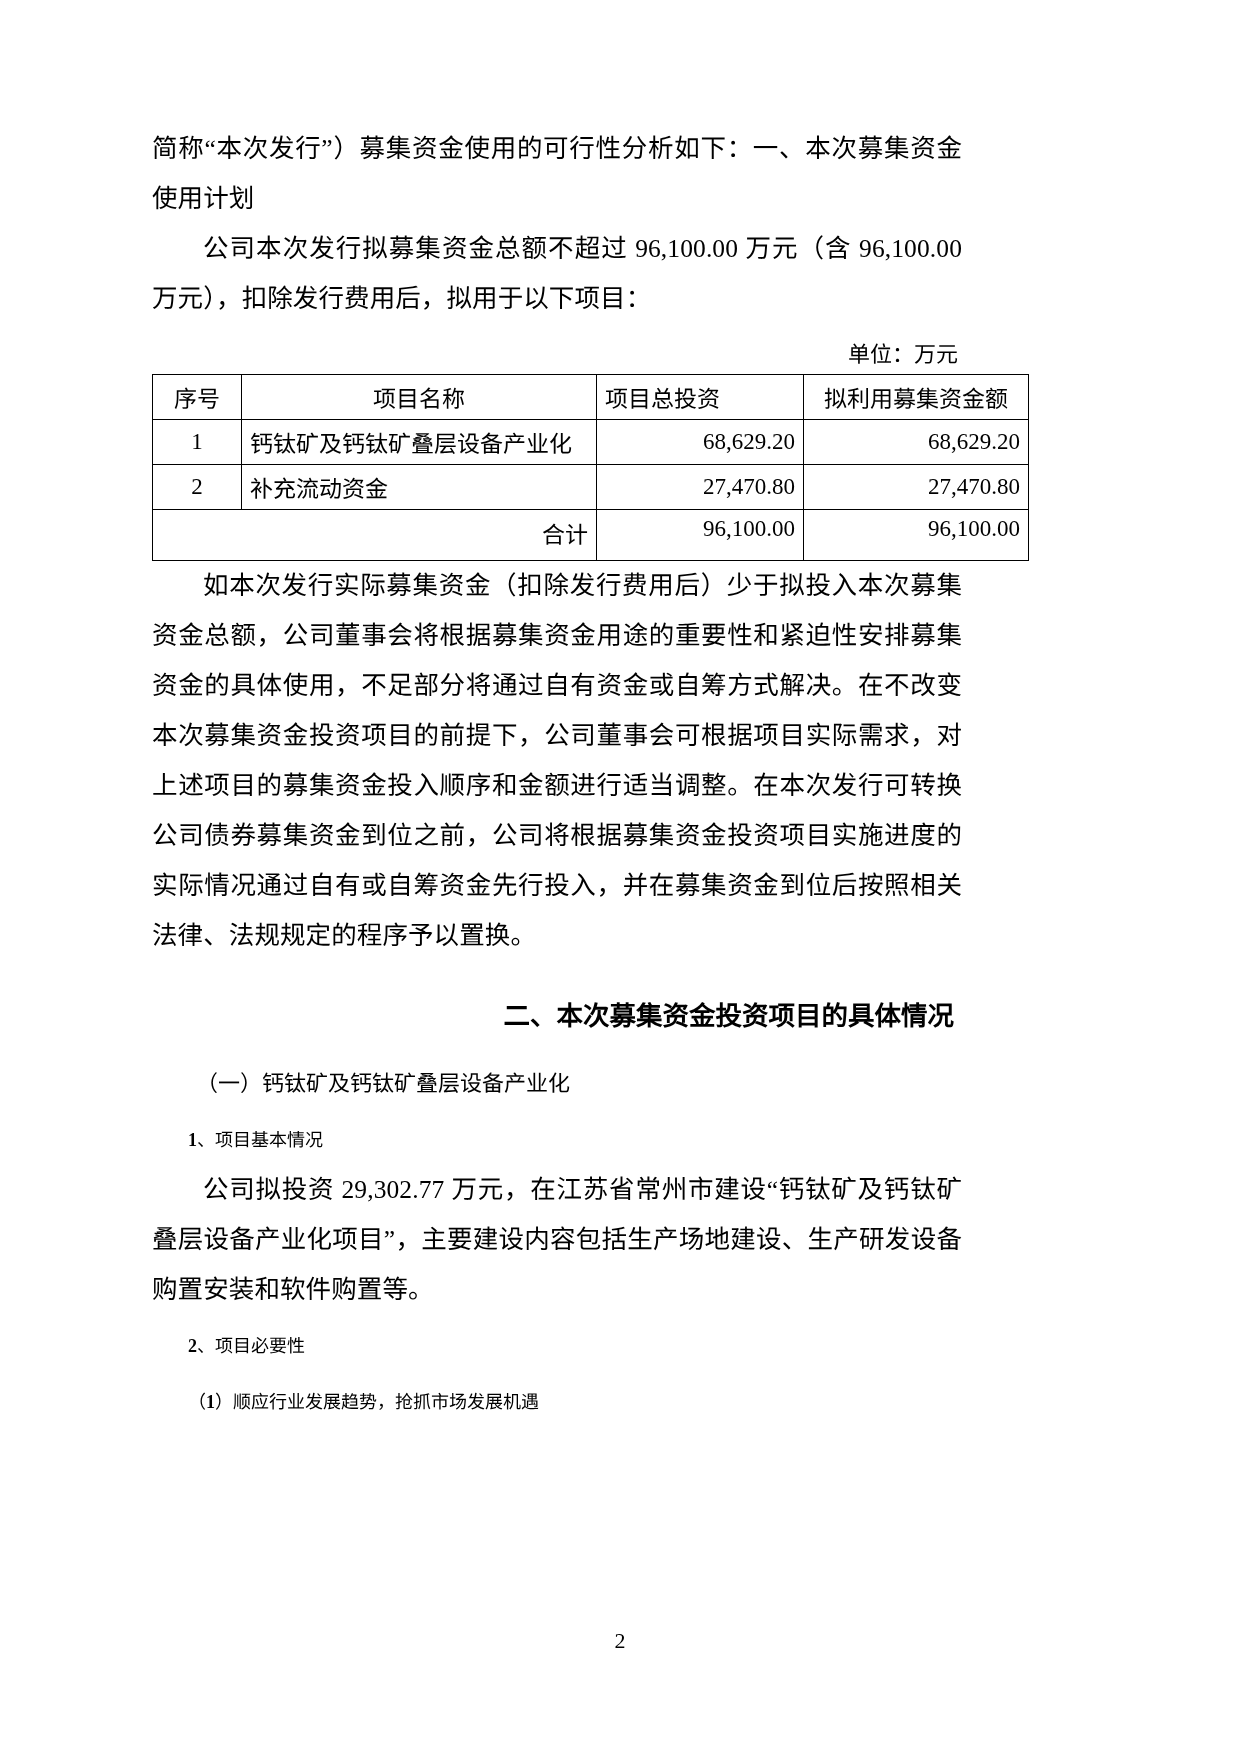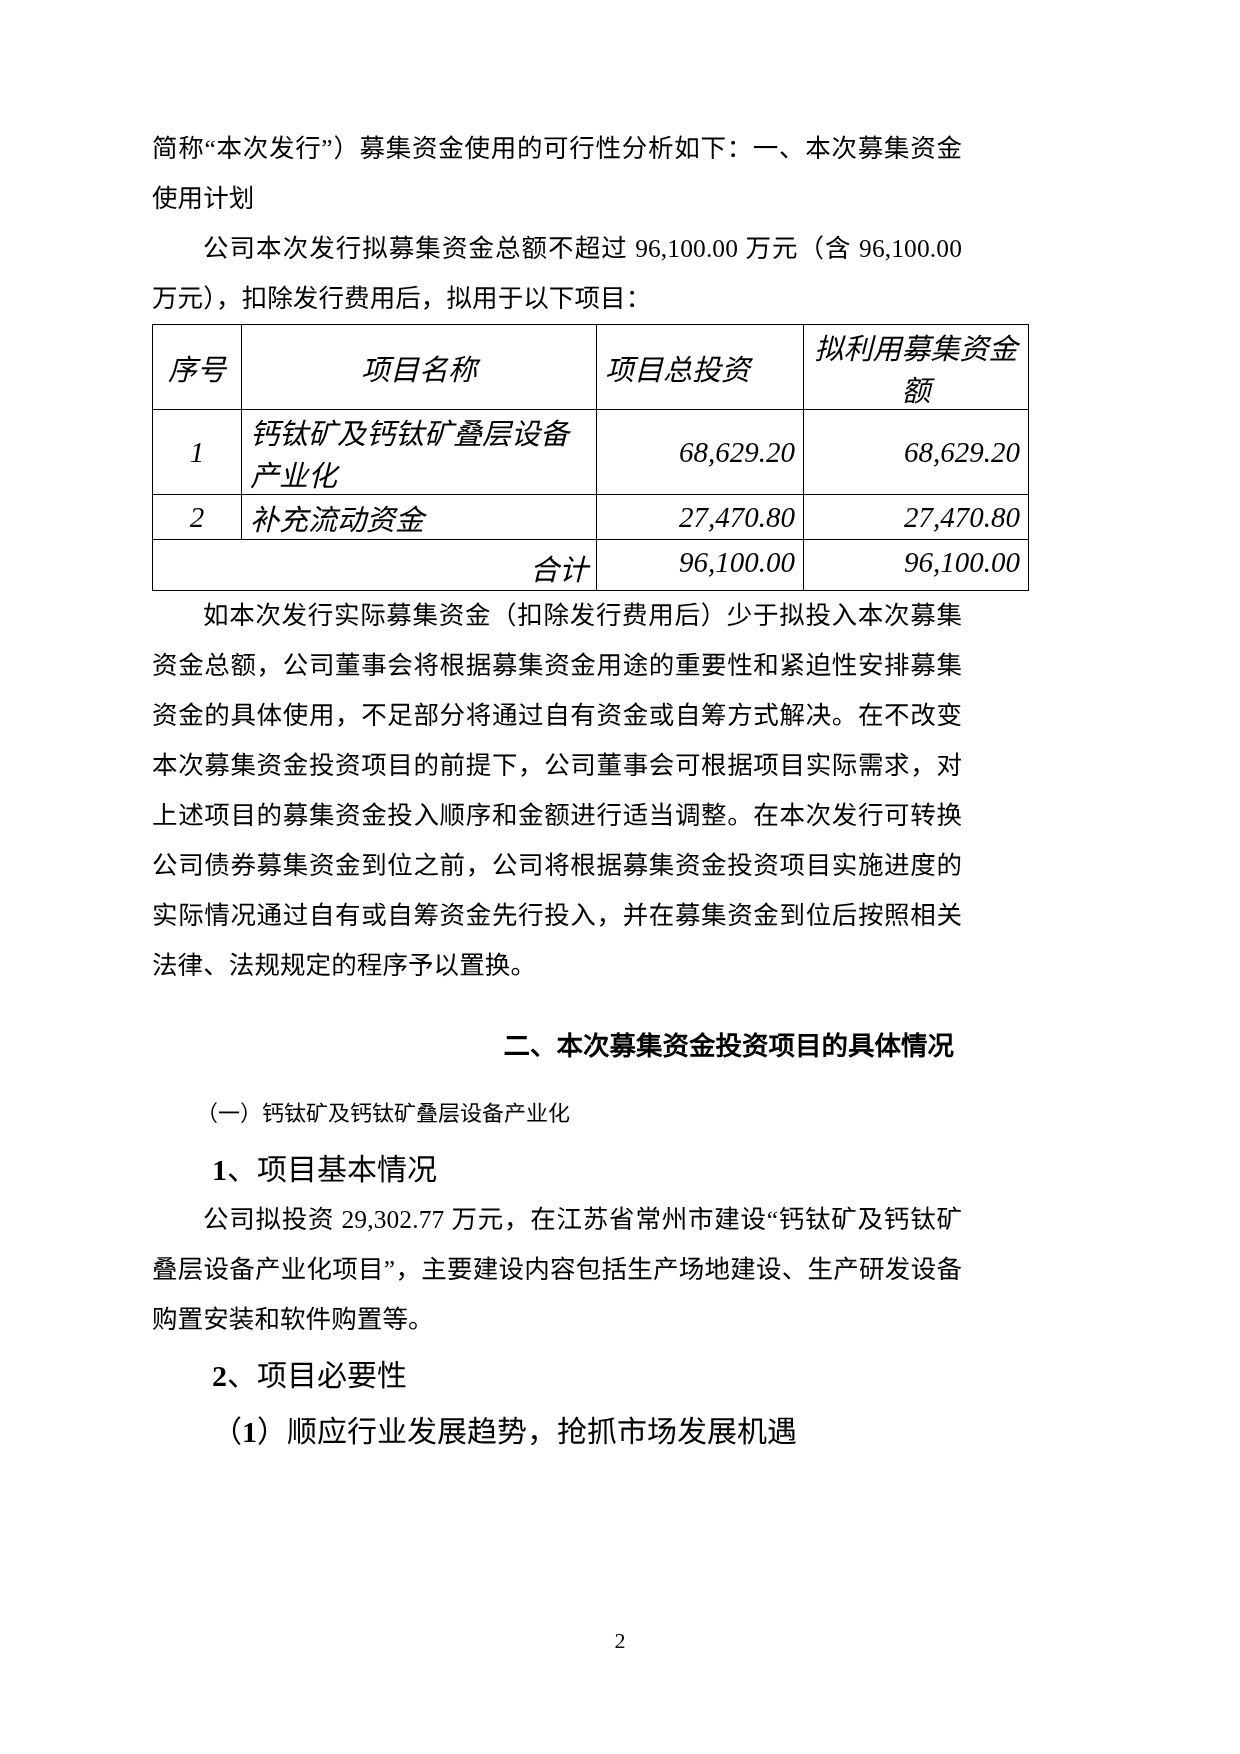--- a/index.html
+++ b/index.html
@@ -55,21 +55,21 @@
     text-align: right;
   }
   .sub-head {
     font-size: 22px;
     line-height: 50px;
     margin: 0;
     text-indent: 2em;
     padding-top: 6px;
   }
   .sub-head-b {
-    font-size: 30px;
+    font-size: 18px;
     line-height: 50px;
     margin: 0;
     text-indent: 2em;
     padding-top: 6px;
   }
   .sub-head-b b { font-weight: bold; }
 
   
   .unit-line {
     font-size: 22px;
@@ -77,22 +77,21 @@
     text-align: right;
     margin: 0;
     padding-top: 14px;
     padding-bottom: 2px;
     padding-right: 4px;
   }
   table.fund-table {
     border-collapse: collapse;
     width: 810px;
     table-layout: fixed;
-    font-size: 29px;
-    font-style: italic;
+    font-size: 23px;
   }
   table.fund-table td, table.fund-table th {
     border: 1px solid #000000;
     padding: 0 8px;
     height: 44px;
     font-weight: normal;
     vertical-align: middle;
   }
   .col-no    { width: 72px;  text-align: center; }
   .col-name  { width: 338px; }
@@ -123,20 +122,21 @@
 </head>
 <body>
 
 <div class="page">
   <div class="content">
 
     <p class="lead">简称“本次发行”）募集资金使用的可行性分析如下：一、本次募集资金使用计划</p>
 
     <p class="para">公司本次发行拟募集资金总额不超过 96,100.00 万元（含 96,100.00 万元），扣除发行费用后，拟用于以下项目：</p>
 
+    <p class="unit-line">单位：万元</p>
 
     <table class="fund-table">
       <thead>
         <tr>
           <th class="col-no th-c">序号</th>
           <th class="col-name th-c">项目名称</th>
           <th class="col-total th-c" style="text-align:left;padding-right:8px;">项目总投资</th>
           <th class="col-raise th-c" style="text-align:center;padding-right:8px;">拟利用募集资金额</th>
         </tr>
       </thead>

